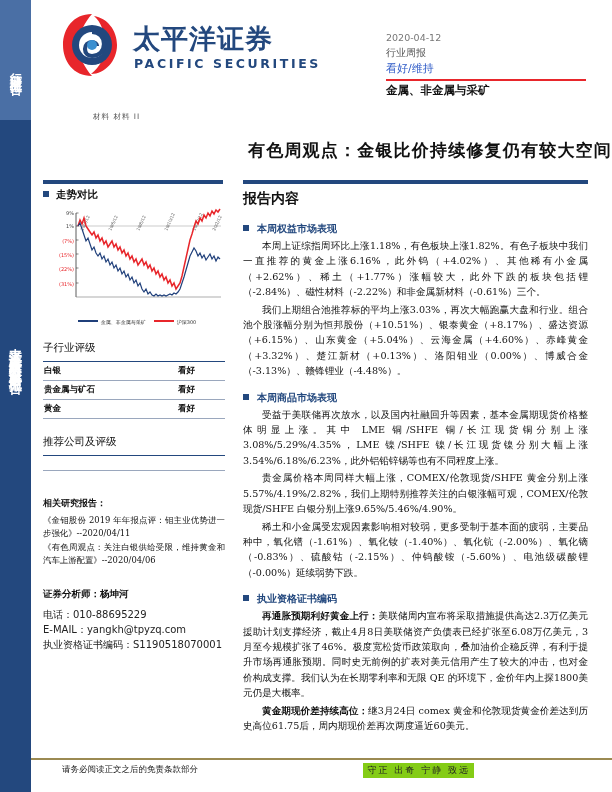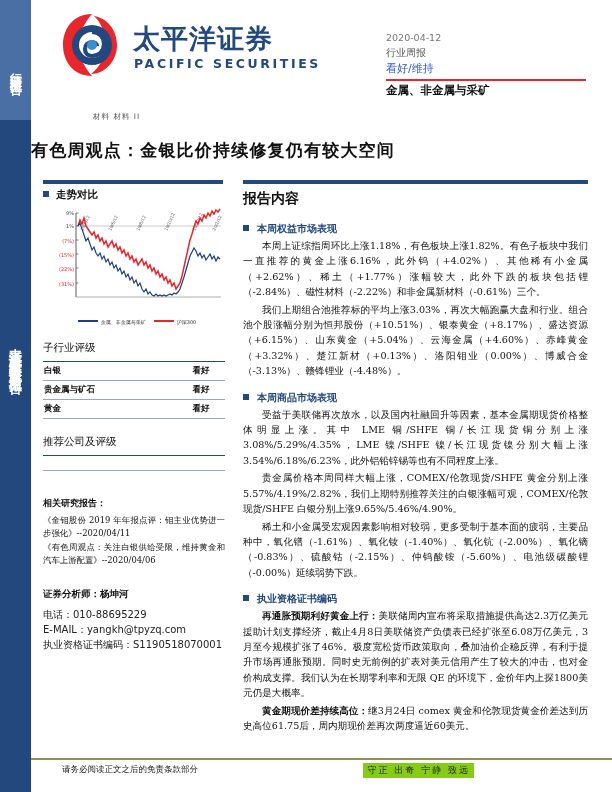--- a/index.html
+++ b/index.html
@@ -39,21 +39,21 @@
   .hdr-type{font-size:10px;color:#555;font-family:"DejaVu Sans","Liberation Sans",sans-serif;line-height:16px;}
   .hdr-rating{font-size:11px;color:#2b58c6;font-family:"DejaVu Sans","Liberation Sans",sans-serif;line-height:16px;}
   .hdr-rule{height:2.2px;background:#e8262b;margin:2px 0 1px 0;}
   .hdr-sector{font-size:11.5px;color:#111;font-weight:bold;font-family:"DejaVu Sans","Liberation Sans",sans-serif;line-height:17px;}
 
   .tagline{position:absolute;left:62px;top:112px;font-size:7.5px;color:#555;letter-spacing:1px;
     font-family:"DejaVu Sans","Liberation Sans",sans-serif;}
 
   
   .doc-title{
-    position:absolute;left:31px;top:139px;width:581px;text-align:left;
+    position:absolute;left:31px;top:139px;width:581px;text-align:right;
     font-size:17px;font-weight:bold;color:#111;letter-spacing:1.2px;
     font-family:"DejaVu Serif","Liberation Serif",serif;
   }
 
   
   .bar-left{position:absolute;left:43px;top:180px;width:180px;height:4px;background:#23487e;}
   .bar-right{position:absolute;left:243px;top:180px;width:345px;height:4px;background:#23487e;}
 
   
   .col-left{position:absolute;left:43px;top:188px;width:182px;}
@@ -66,21 +66,21 @@
   .chart-svg{position:absolute;left:0;top:0;}
   .legend{position:absolute;left:8px;bottom:0;width:172px;font-size:5px;color:#333;
     font-family:"DejaVu Sans","Liberation Sans",sans-serif;display:flex;gap:8px;justify-content:center;}
   .legend span.ln{display:inline-block;width:20px;height:2px;vertical-align:2px;margin-right:3px;}
 
   
   .rt{width:182px;border-collapse:collapse;margin-top:2px;}
   .rt td{font-size:8.5px;padding:3px 1px;color:#111;font-family:"DejaVu Serif","Liberation Serif",serif;
     font-weight:bold;border-bottom:0.7px solid #9aa7bd;}
   .rt tr:first-child td{border-top:0.9px solid #23487e;}
-  .rt td.r{text-align:center;}
+  .rt td.r{text-align:left;}
 
   .blk-head2{font-size:10.5px;font-weight:normal;color:#111;margin:16px 0 6px 0;
     font-family:"DejaVu Serif","Liberation Serif",serif;}
   .rec-rule{width:182px;height:0.9px;background:#23487e;margin-bottom:2px;}
   .rec-rule2{width:182px;height:0.7px;background:#9aa7bd;margin-top:14px;}
 
   .rel-title{font-size:9px;font-weight:bold;color:#111;margin:26px 0 4px 0;
     font-family:"DejaVu Serif","Liberation Serif",serif;}
   .rel-item{font-size:8.4px;color:#111;line-height:13.5px;text-align:justify;
     font-family:"DejaVu Serif","Liberation Serif",serif;}

